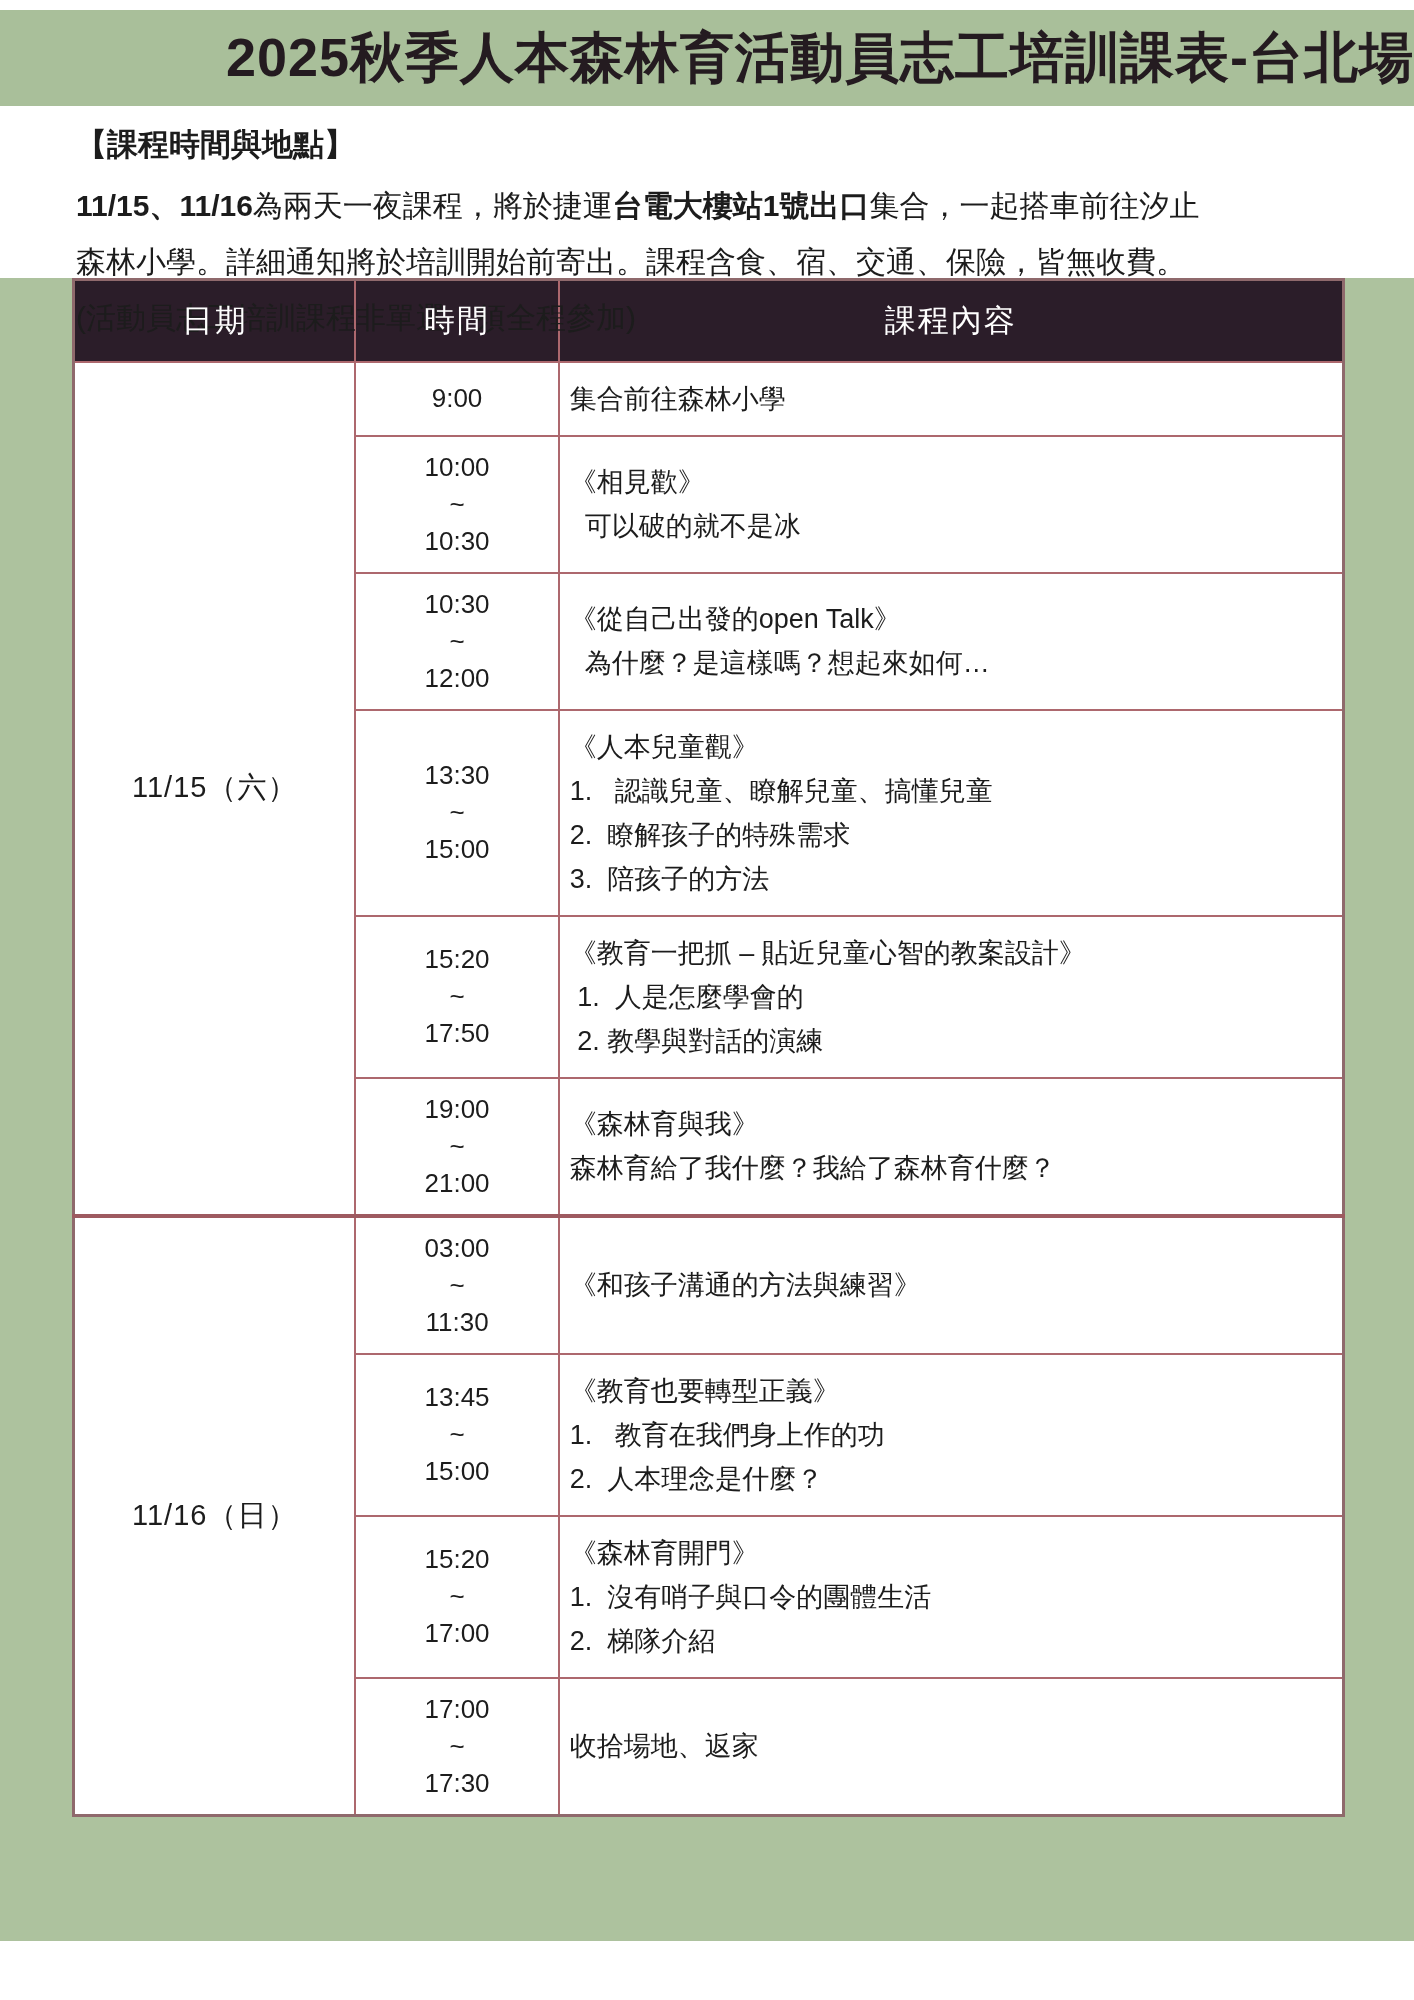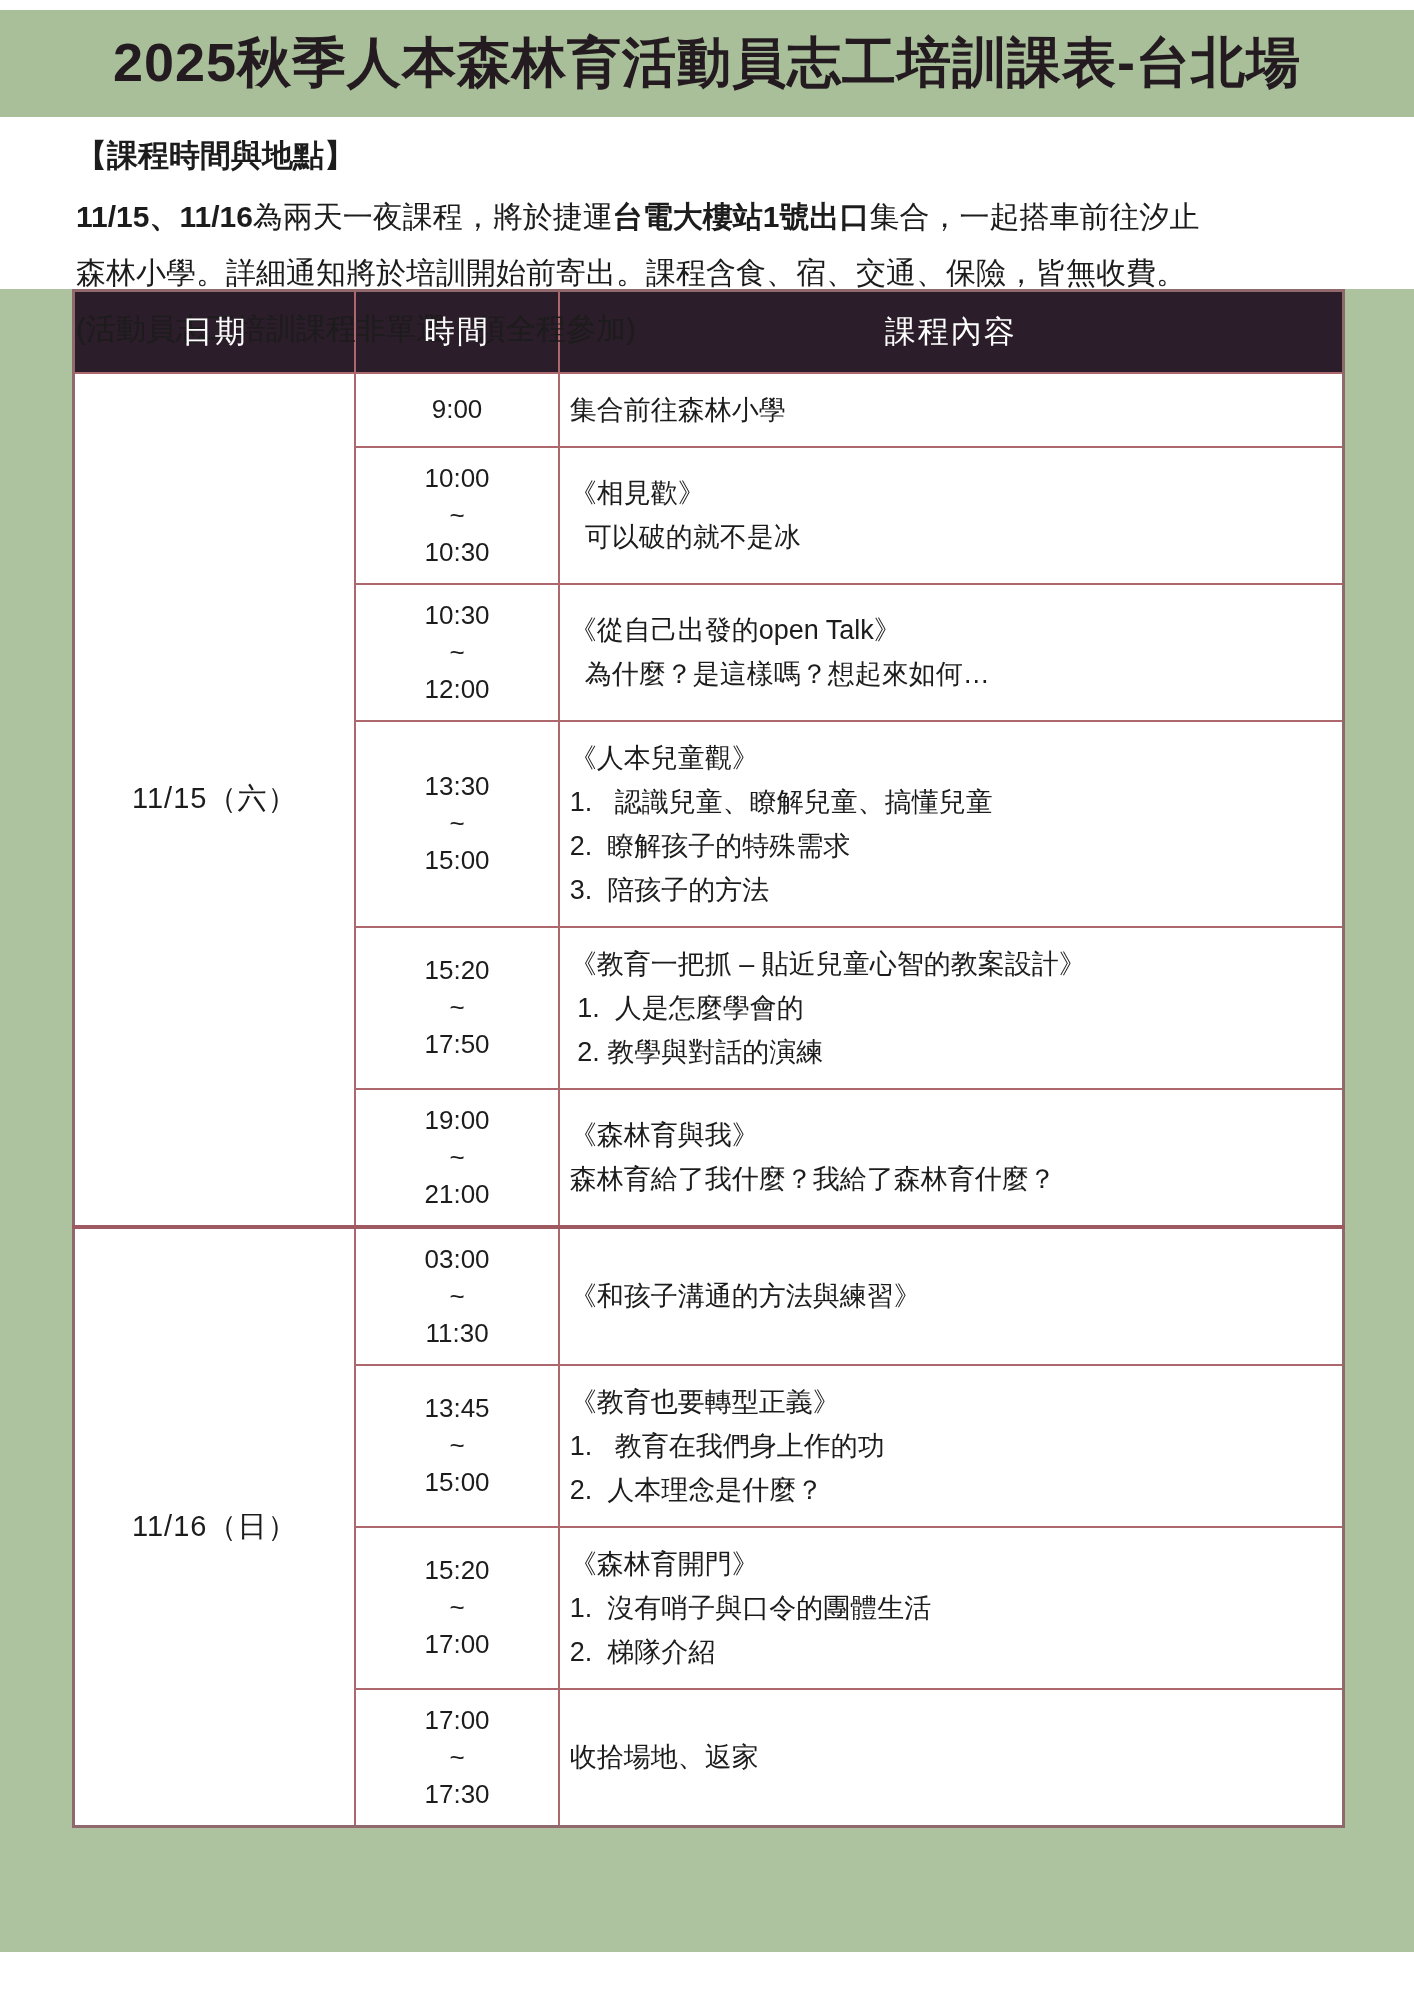--- a/index.html
+++ b/index.html
@@ -16,22 +16,22 @@
   html,body{margin:0;padding:0;}
   body{
     width:1414px;min-height:2000px;
     background:#ffffff;
     font-family:"Liberation Sans","DejaVu Sans",sans-serif;
     color:var(--ink);
   }
   .title-band{
     margin-top:10px;
     background:var(--band-green);
-    height:107px;
-    display:flex;align-items:center;justify-content:center;
+    height:96px;
+    display:flex;align-items:center;justify-content:flex-end;
   }
   .title-band h1{
     margin:0;
     font-size:54px;
     font-weight:900;
     letter-spacing:1px;
     color:#241b20;
     white-space:nowrap;
   }
   .intro{

